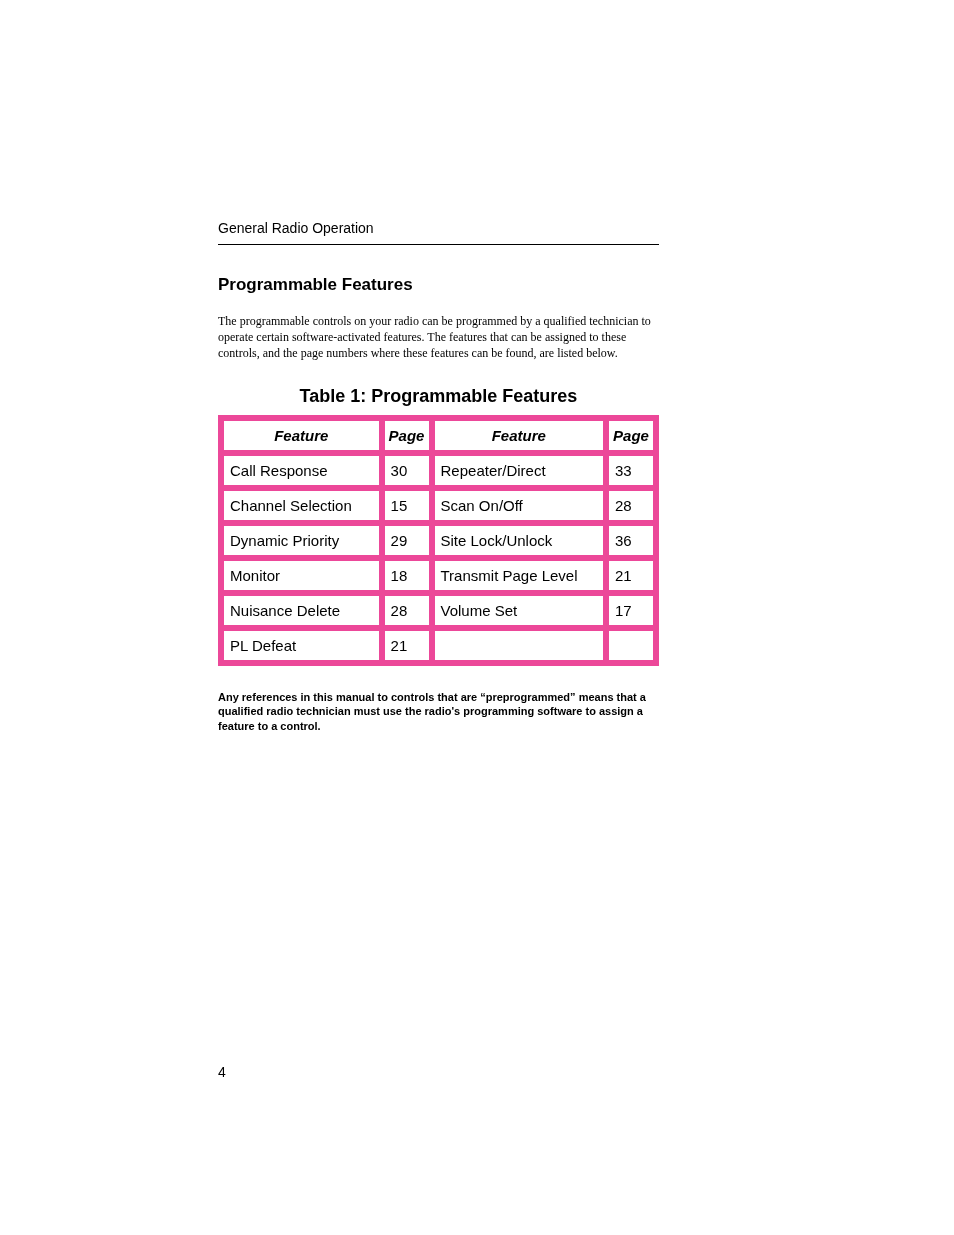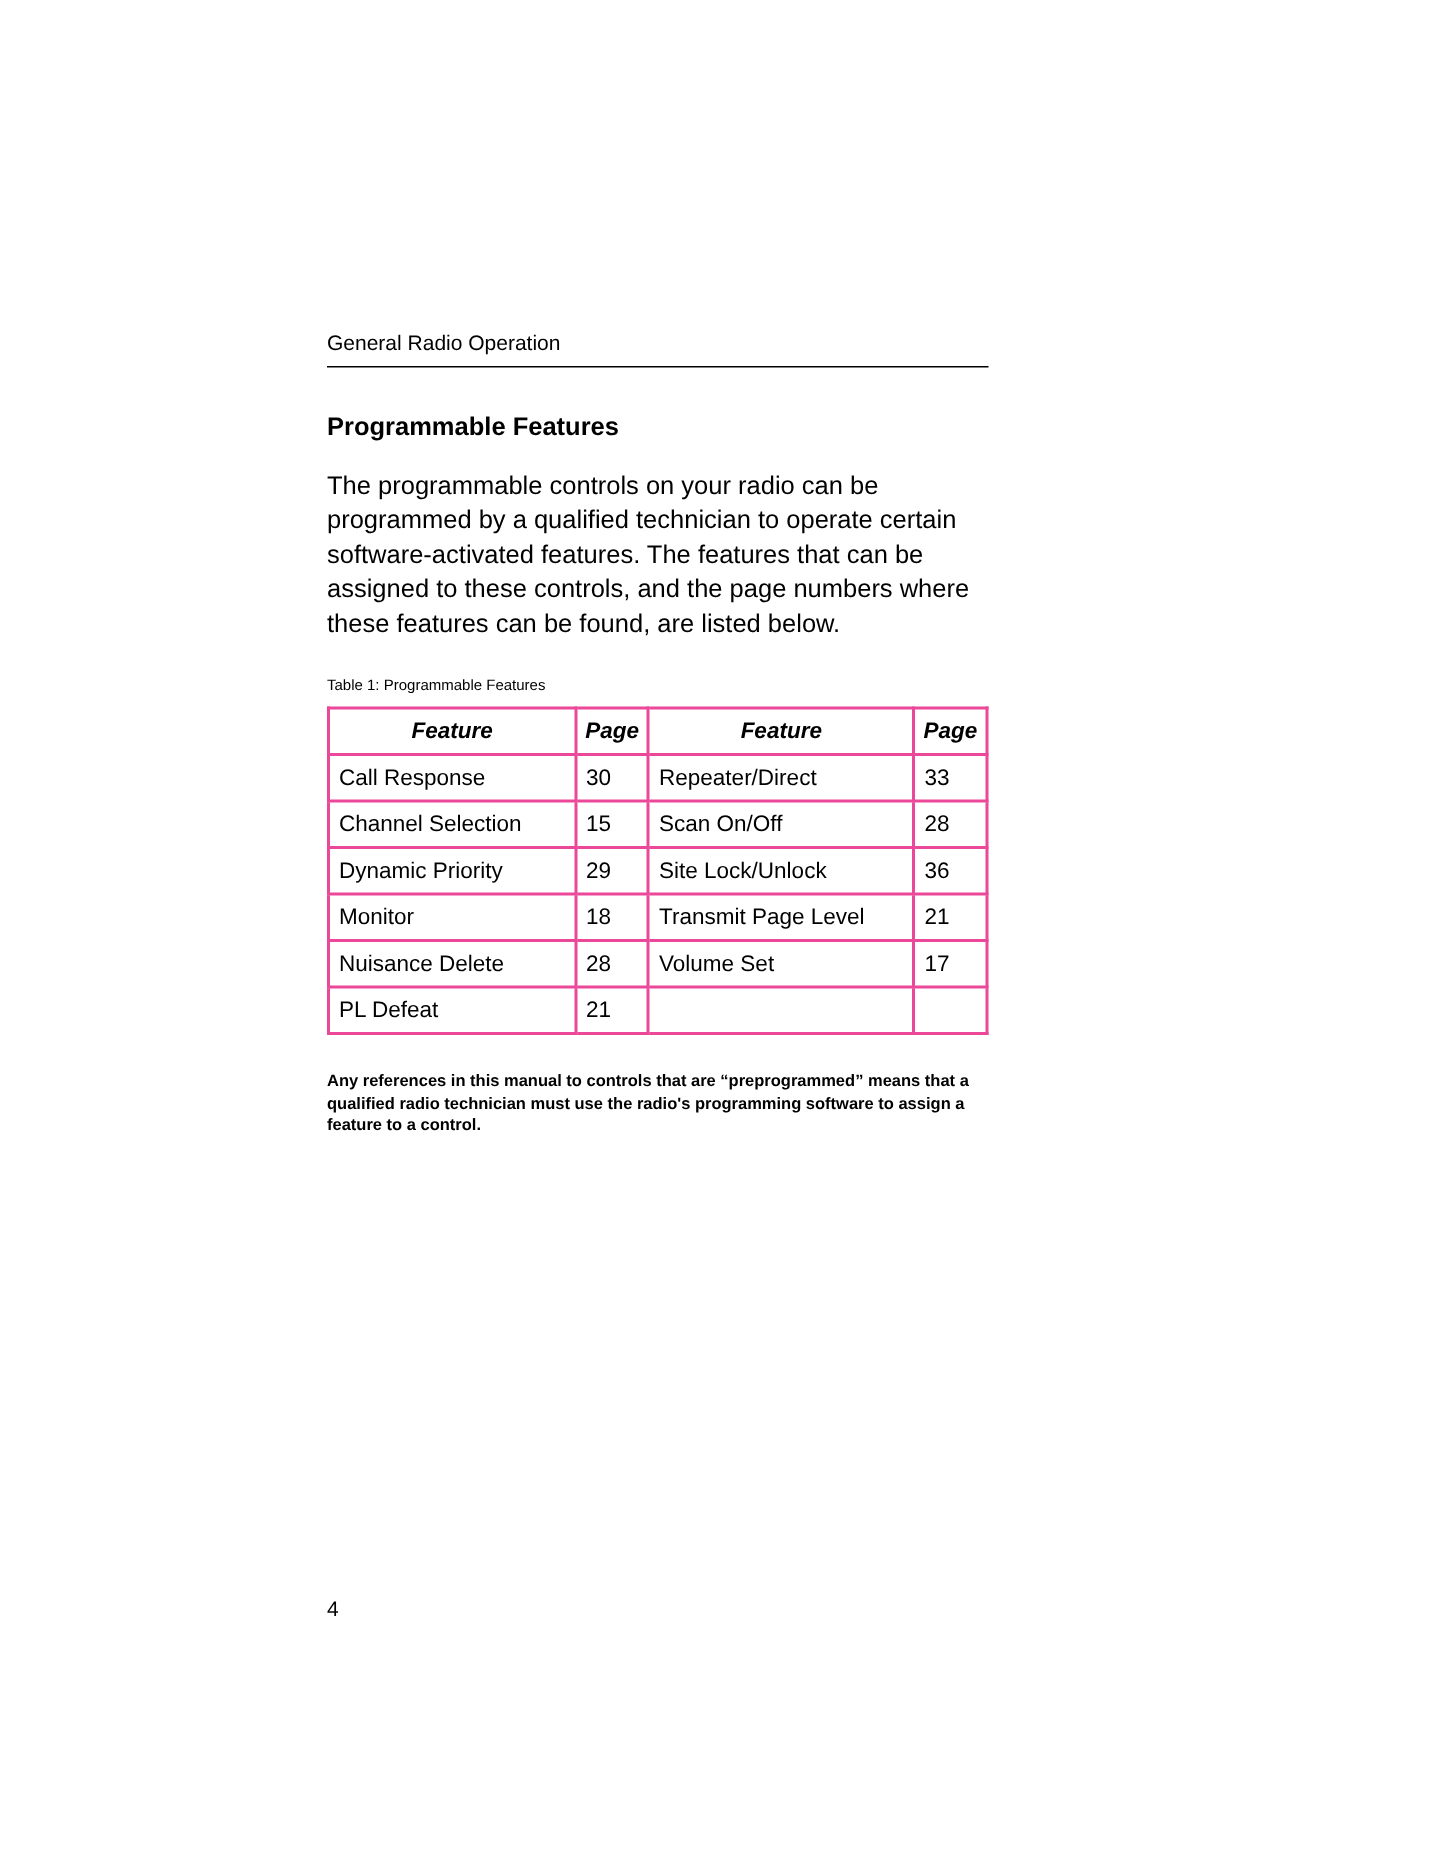--- a/index.html
+++ b/index.html
@@ -26,38 +26,39 @@
     border: none;
     border-top: 1.5px solid #000;
     margin: 0 0 30px 0;
   }
   .section-heading {
     font-size: 17px;
     font-weight: bold;
     margin: 0 0 18px 0;
   }
   .body-text {
-    font-size: 17px;
+    font-size: 12px;
     line-height: 1.35;
     margin: 0 0 24px 0;
+    font-family: Liberation Serif, serif;
   }
   .table-caption {
-    font-size: 10px;
-    font-weight: normal;
-    text-align: left;
+    font-size: 18px;
+    font-weight: bold;
+    text-align: center;
     margin: 0 0 8px 0;
   }
   table.features {
     border-collapse: collapse;
     width: 100%;
     font-size: 15px;
     margin-bottom: 24px;
   }
   table.features td, table.features th {
-    border: 2px solid #ec4899;
+    border: 6px solid #ec4899;
     padding: 6px 6px 6px 6px;
     text-align: left;
     vertical-align: top;
   }
   table.features th {
     font-weight: bold;
     font-style: italic;
     text-align: center;
     padding: 6px 4px;
   }

